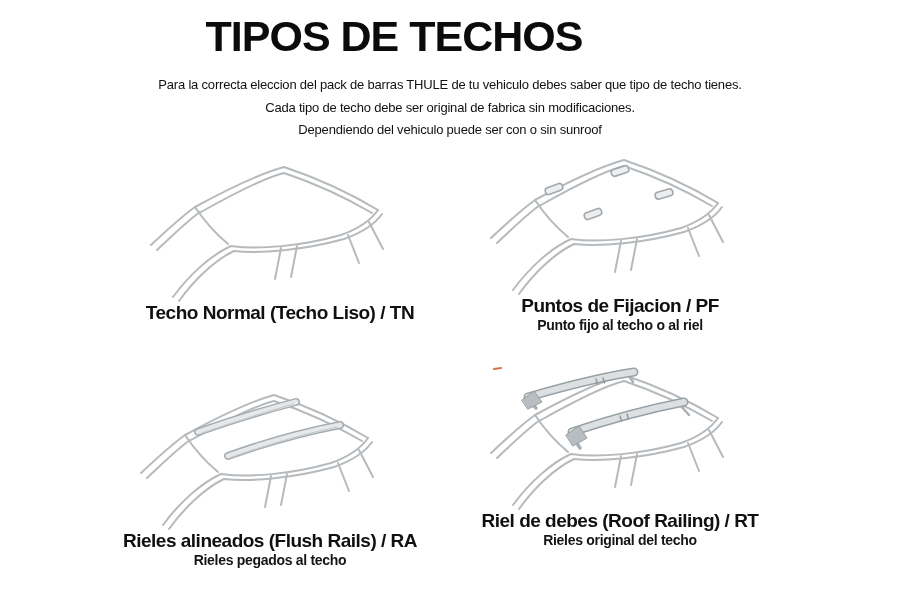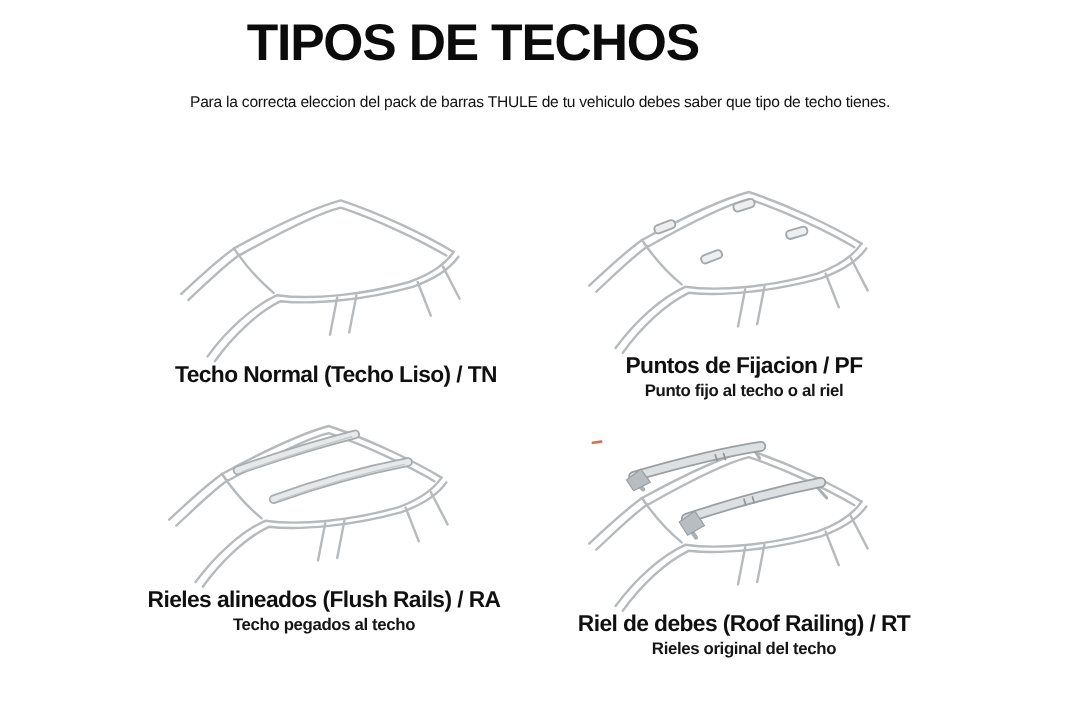--- a/index.html
+++ b/index.html
@@ -22,21 +22,21 @@
   .intro {
     position: absolute; left: 0; top: 74px; width: 900px;
     text-align: center;
     font-size: 13px; line-height: 22.5px; font-weight: 400;
     letter-spacing: -0.2px; color: #111;
   }
 
   .cell { position: absolute; width: 400px; text-align: center; }
   .cell-tn { left: 80px;  top: 152px; }
   .cell-pf { left: 420px; top: 145px; }
-  .cell-ra { left: 70px;  top: 340px; }
+  .cell-ra { left: 70px;  top: 380px; }
   .cell-rt { left: 420px; top: 360px; }
 
   .cell svg.illustration { display: block; margin: 0 auto; width: 300px; height: 155px; }
 
   .roof-label {
     margin-top: -6px;
     font-size: 19px; font-weight: 700; letter-spacing: -0.5px;
     color: #101010; line-height: 23px;
   }
   .roof-sublabel {
@@ -75,20 +75,22 @@
     </defs>
   </svg>
 </div>
 
 <div class="screen">
 
   <h1 class="page-title">TIPOS DE TECHOS</h1>
 
   <div class="intro">
     <div>Para la correcta eleccion del pack de barras THULE de tu vehiculo debes saber que tipo de techo tienes.</div>
+    <div>Cada tipo de techo debe ser original de fabrica sin modificaciones.</div>
+    <div>Dependiendo del vehiculo puede ser con o sin sunroof</div>
   </div>
 
   <figure class="cell cell-tn">
     <svg class="illustration" viewBox="0 0 300 155">
       <use href="#roof-base"></use>
     </svg>
     <figcaption class="roof-label">Techo Normal (Techo Liso) / TN</figcaption>
   </figure>
 
   <figure class="cell cell-pf">
@@ -111,21 +113,21 @@
         <path d="M78,52 C112,40 145,30 176,22" stroke="#e6e8ea" stroke-width="5"></path>
         <path d="M82,53 C114,42 146,32 173,24" stroke="#c3c8cb" stroke-width="1.2"></path>
       </g>
       <g fill="none" stroke-linecap="round">
         <path d="M108,76 C147,62 184,52 220,45" stroke="#a6acb0" stroke-width="8"></path>
         <path d="M108,76 C147,62 184,52 220,45" stroke="#e6e8ea" stroke-width="5"></path>
         <path d="M112,77 C149,64 185,54 217,47" stroke="#c3c8cb" stroke-width="1.2"></path>
       </g>
     </svg>
     <figcaption class="roof-label">Rieles alineados (Flush Rails) / RA</figcaption>
-    <div class="roof-sublabel">Techo pegados al techo</div>
+    <div class="roof-sublabel">Rieles pegados al techo</div>
   </figure>
 
   <figure class="cell cell-rt">
     <svg class="illustration" viewBox="0 0 300 155">
       <use href="#roof-base"></use>
       <path d="M24,9 L31,8" stroke="#d4714e" stroke-width="2.2" stroke-linecap="round"></path>
       <g fill="none" stroke-linecap="round">
         <path d="M56,38 L66,48" stroke="#aab0b4" stroke-width="3.5"></path>
         <path d="M158,14 L163,22" stroke="#aab0b4" stroke-width="2.5"></path>
         <path d="M58,37 C96,26 131,17 164,12" stroke="#99a0a4" stroke-width="9"></path>

